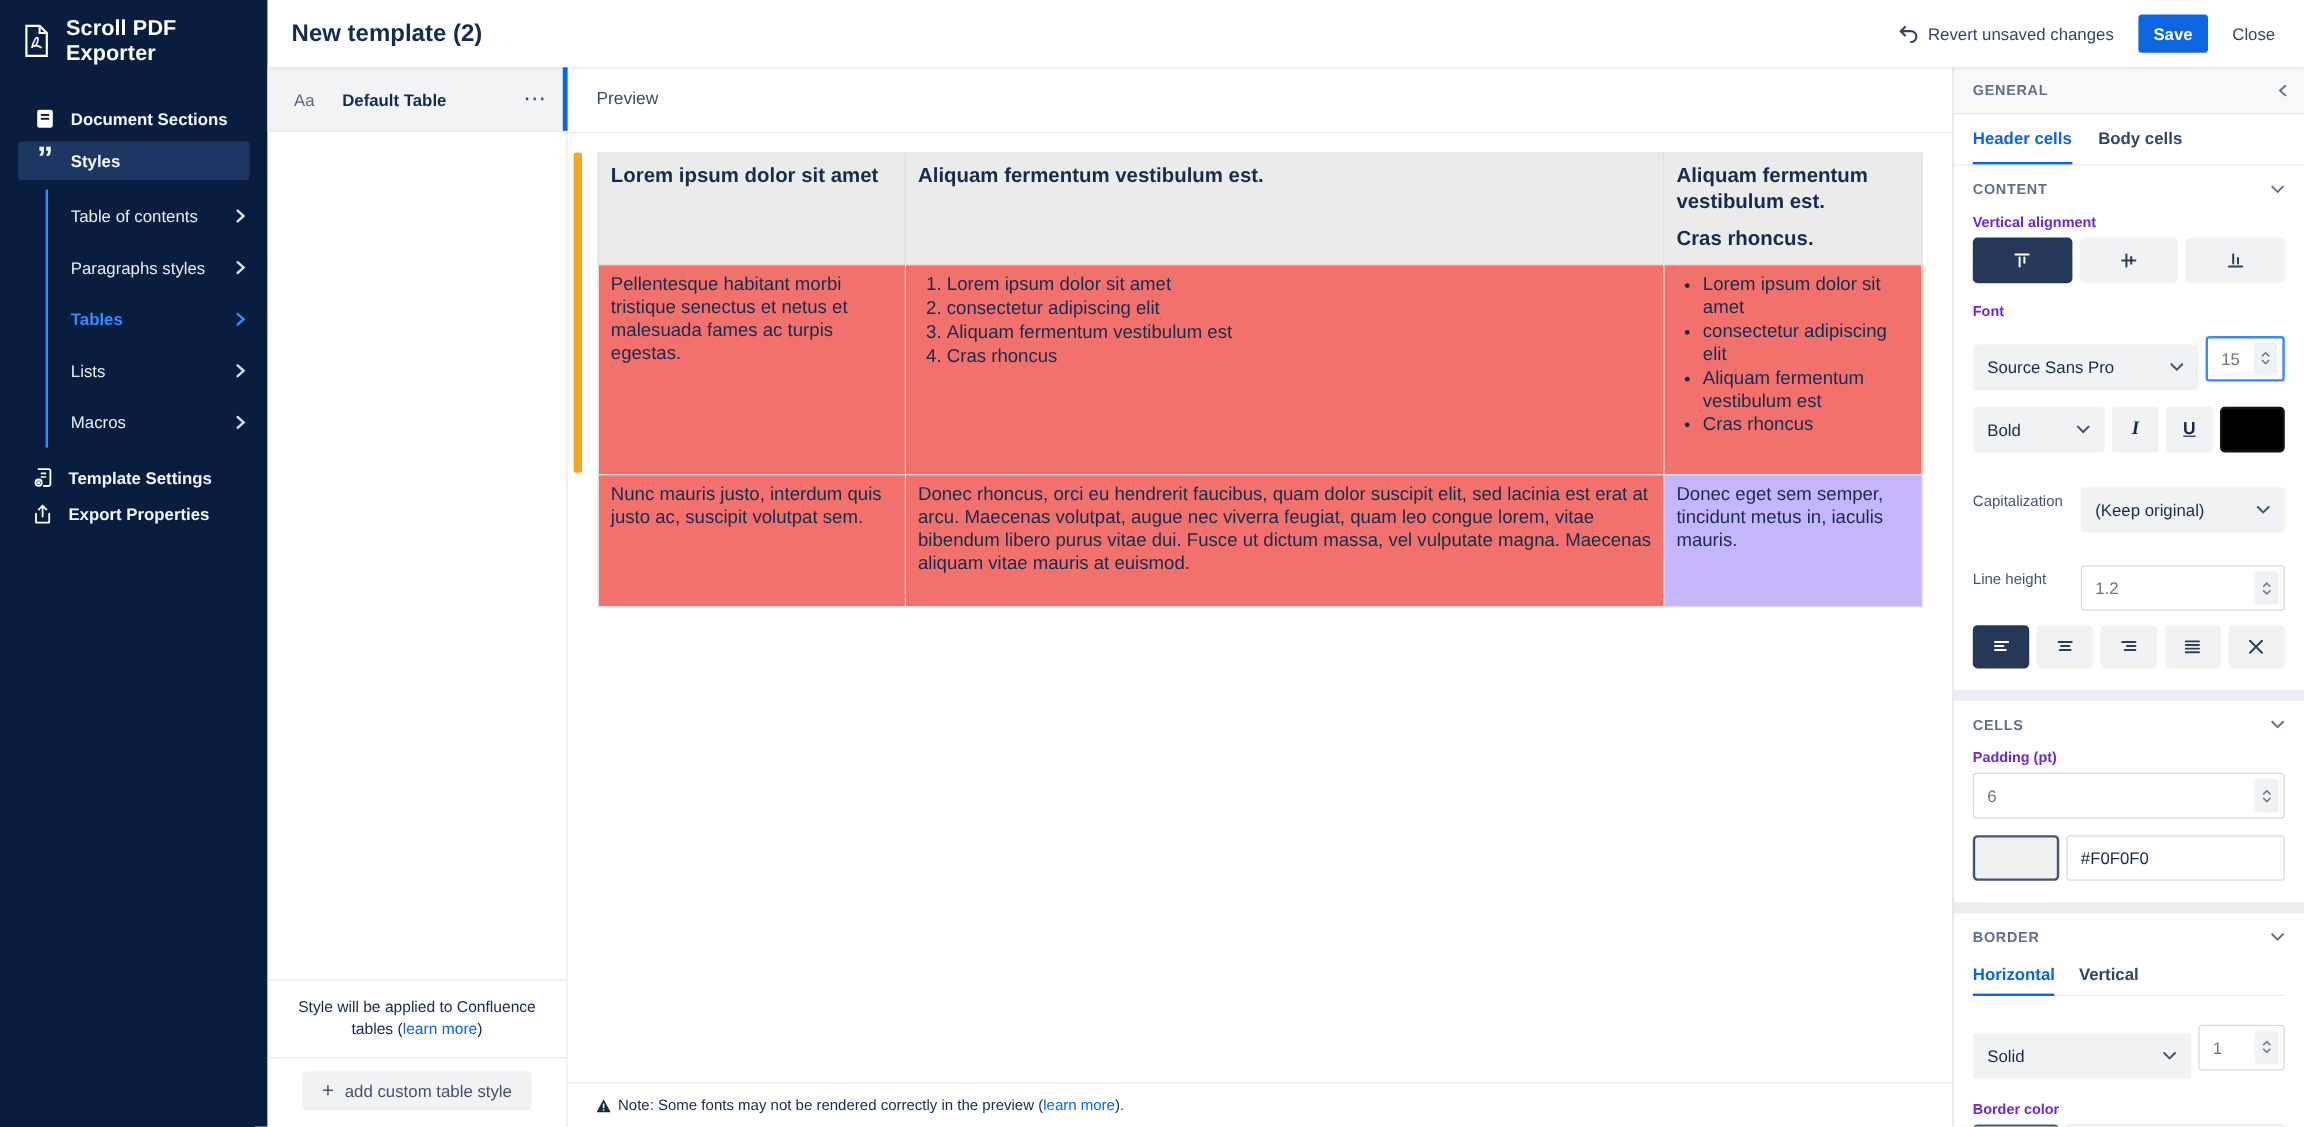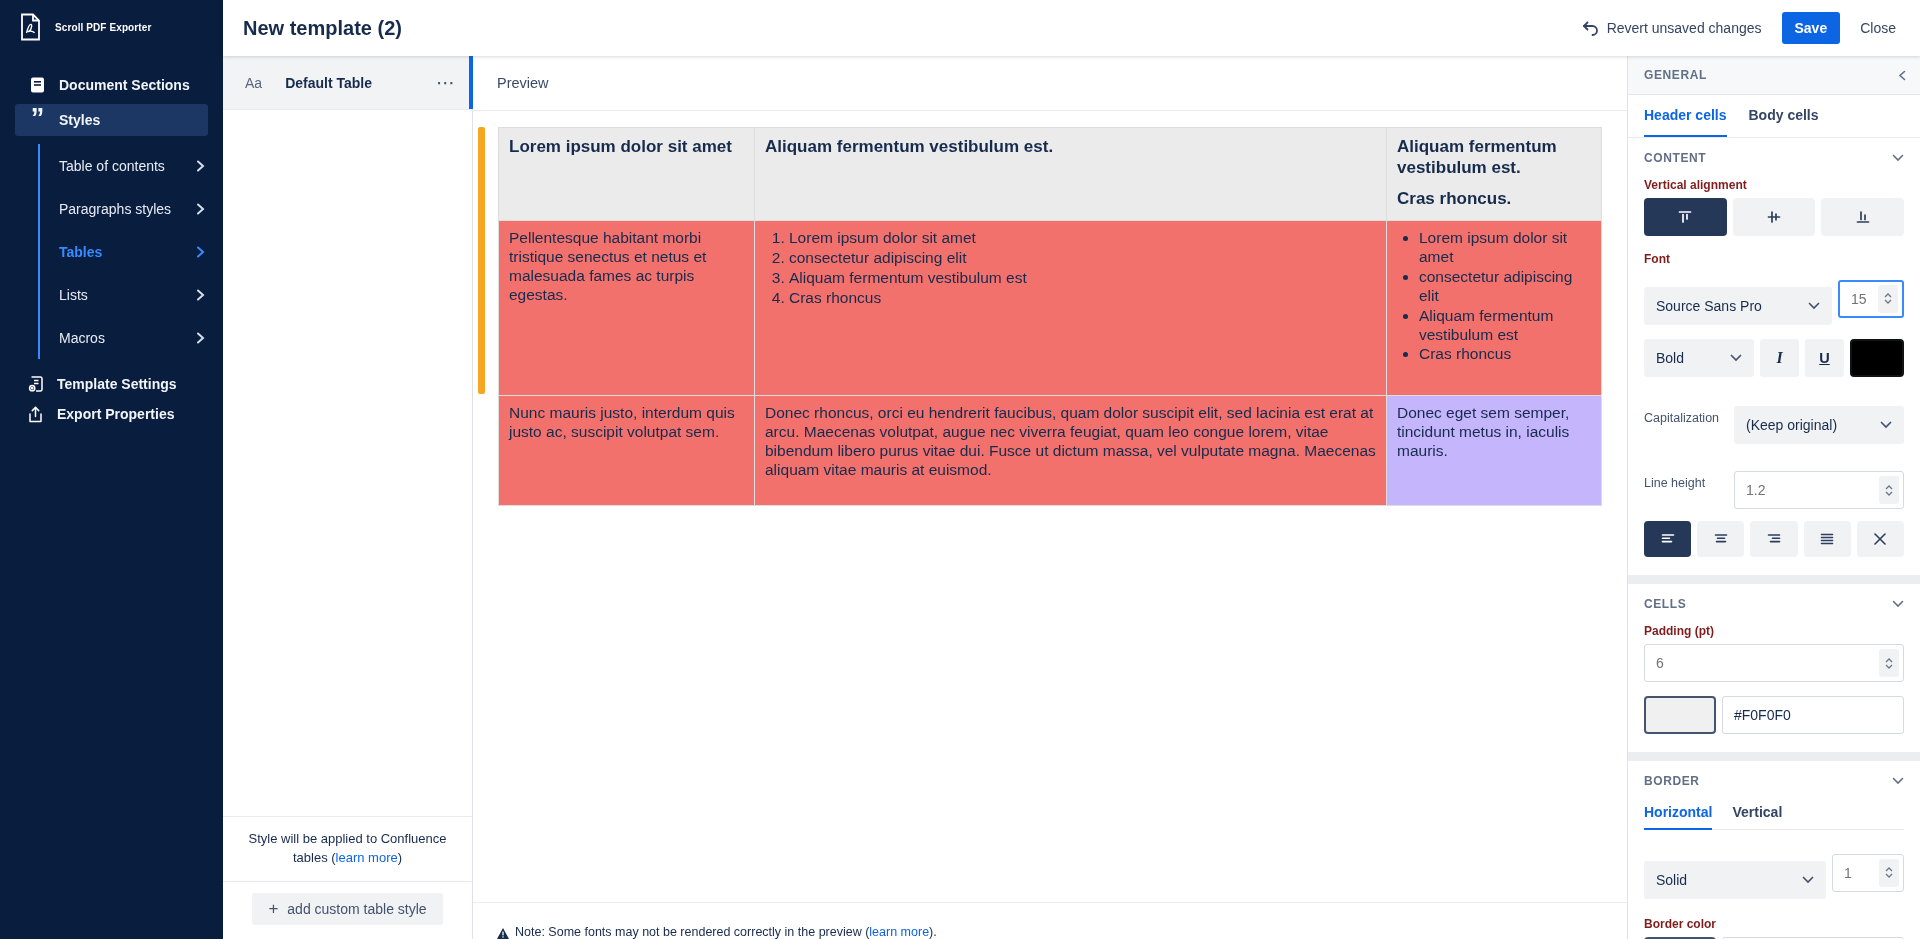--- a/index.html
+++ b/index.html
@@ -3,21 +3,21 @@
 <meta charset="utf-8">
 <style>
   * { margin:0; padding:0; box-sizing:border-box; }
   html,body { width:1920px; height:939px; overflow:hidden; }
   body { font-family:"Liberation Sans","DejaVu Sans",sans-serif; color:#172B4D; display:flex; background:#fff; font-size:14px; }
   svg { display:block; }
 
   
   .sidebar { width:223px; min-width:223px; height:939px; background:#091D3E; color:#fff; display:flex; flex-direction:column; }
   .logo-row { display:flex; align-items:center; gap:12px; padding:13px 16px 13px 18px; }
-  .logo-title { font-size:10px; font-weight:700; letter-spacing:.1px; }
+  .logo-title { font-size:18px; font-weight:700; letter-spacing:.1px; }
   .nav { margin-top:14px; }
   .nav-item { display:flex; align-items:center; gap:13px; height:34px; padding:0 12px 0 29px; font-weight:700; font-size:14px; color:#F2F5FA; cursor:pointer; }
   .nav-item.selected { background:#1D3764; margin:2px 15px; padding-left:14px; border-radius:3px; height:32px; }
   .nav-icon { width:17px; display:flex; justify-content:center; }
   .quote-glyph { font-size:27px; font-weight:700; line-height:10px; height:14px; }
   .subtree { margin:8px 0 10px 38px; border-left:2px solid #388BFF; }
   .sub-item { display:flex; align-items:center; justify-content:space-between; height:43px; padding:0 18px 0 19px; font-size:14px; font-weight:500; color:#E8EDF5; cursor:pointer; }
   .sub-item .chev { color:#D6DEEA; }
   .sub-item.active { color:#388BFF; font-weight:700; }
   .sub-item.active .chev { color:#388BFF; }
@@ -61,35 +61,35 @@
   table.pv { border-collapse:collapse; width:1103px; table-layout:fixed; }
   table.pv col.c1 { width:256px; } table.pv col.c2 { width:632px; } table.pv col.c3 { width:215px; }
   table.pv th, table.pv td { border:1px solid #DDDDDD; vertical-align:top; padding:8px 10px; text-align:left; font-family:"Liberation Sans","DejaVu Sans",sans-serif; }
   table.pv th { font-size:17px; font-weight:700; line-height:1.25; }
   table.pv td { font-size:15.5px; line-height:1.22; }
   table.pv td, table.pv th { border-color:#DDDDDD; }
   tr.hr { height:93px; } tr.r1 { height:175px; } tr.r2 { height:110px; }
   .hp2 { margin-top:9px; }
   td ol { padding-left:24px; } td ul { padding-left:22px; }
   td li { margin-bottom:1px; }
-  .preview-note { height:37px; min-height:37px; border-top:1px solid #EBECF0; display:flex; align-items:flex-end; gap:6px; padding-left:24px; font-size:12.5px; color:#172B4D; }
+  .preview-note { height:37px; min-height:37px; border-top:1px solid #EBECF0; display:flex; align-items:center; gap:6px; padding-left:24px; font-size:12.5px; color:#172B4D; }
   .preview-note a { color:#0C66E4; text-decoration:none; cursor:pointer; }
 
   
   .right-panel { width:293px; min-width:293px; background:#ECEDF0; border-left:1px solid #E0E2E6; display:flex; flex-direction:column; overflow:hidden; }
   .gen-band { height:39px; min-height:39px; background:#F7F8F9; border-bottom:1px solid #E3E5E9; display:flex; align-items:center; justify-content:space-between; padding:0 14px 0 16px; }
   .sec-label { font-size:12px; font-weight:700; letter-spacing:.6px; color:#626F86; }
   .tabs-row { background:#fff; height:43px; min-height:43px; display:flex; gap:22px; padding:0 16px; border-bottom:1px solid #EBECF0; }
   .tab { display:flex; align-items:center; font-weight:600; color:#344563; border-bottom:2px solid transparent; cursor:pointer; }
   .tab.active { color:#0C66E4; border-bottom-color:#0C66E4; }
   .card { background:#fff; padding:13px 16px 18px; }
   .card + .card { margin-top:9px; }
   .card-head { display:flex; align-items:center; justify-content:space-between; margin-bottom:13px; }
   .chev-gray { color:#626F86; }
-  .fld-label { font-size:12px; font-weight:700; color:#7f1d1d; margin-bottom:6px; }
+  .fld-label { font-size:12px; font-weight:700; color:#6d28d9; margin-bottom:6px; }
   .row { display:flex; gap:6px; align-items:center; }
   .mt16{margin-top:16px;} .mt14{margin-top:14px;} .mt12{margin-top:12px;}
 
   .seg-btn { flex:1; height:38px; background:#F1F2F4; border:none; border-radius:4px; display:flex; align-items:center; justify-content:center; color:#2C3E5D; cursor:pointer; }
   .seg-btn.selected { background:#253858; color:#fff; }
   .sel { height:38px; background:#F1F2F4; border-radius:3px; display:flex; align-items:center; justify-content:space-between; padding:0 12px; font-size:14px; color:#172B4D; cursor:pointer; }
   .sel .chev { color:#44546F; margin-left:8px; }
   .grow { flex:1; min-width:0;margin-top:15px; }
   .numinput { height:38px; background:#fff; border:1.5px solid #D5D9E0; border-radius:3px; display:flex; align-items:center; padding:0 4px 0 11px; }
   .numinput.focused { border:2px solid #388BFF; }

